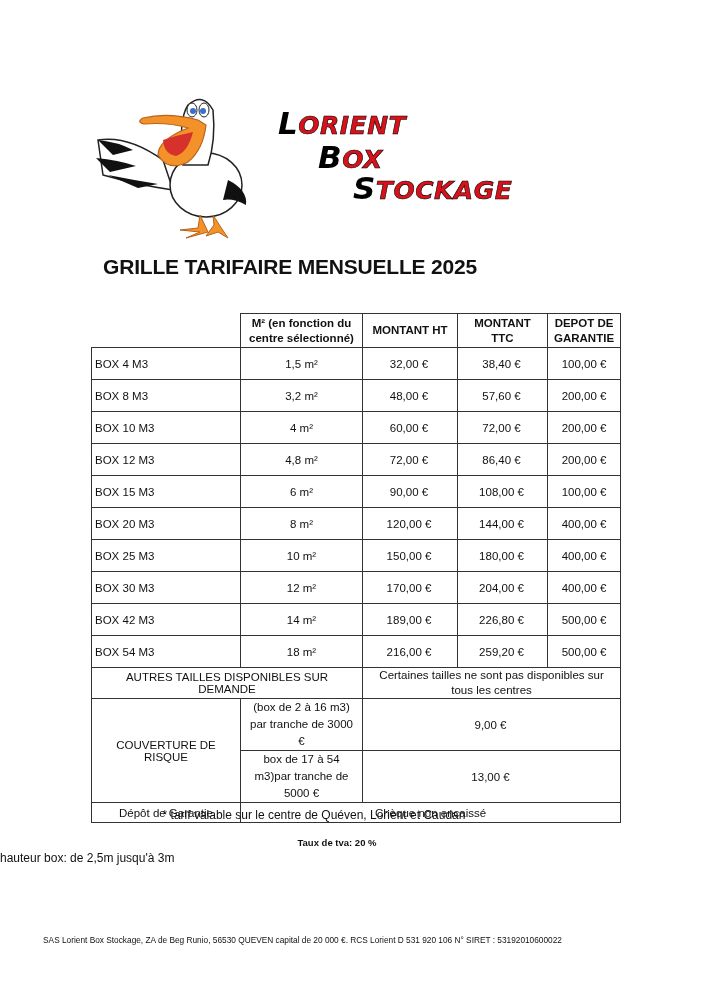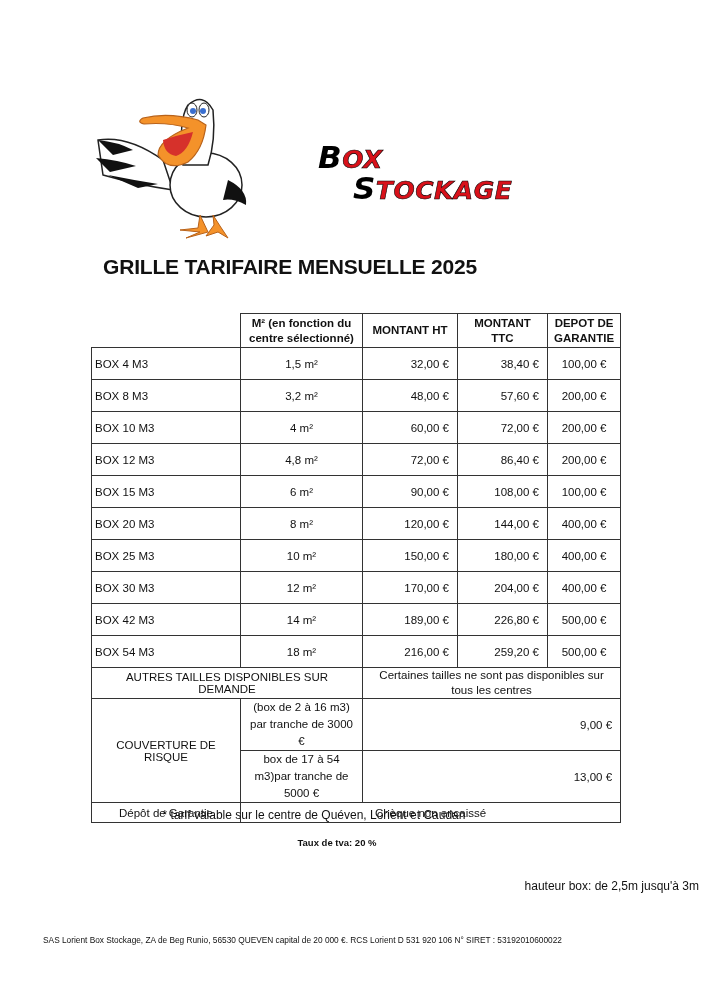--- a/index.html
+++ b/index.html
@@ -9,24 +9,24 @@
   .brand .cap { color:#000; font-size:31px; }
   .brand .rest { color:#d8111a; -webkit-text-stroke:0.6px #000; }
   .title { position:absolute; top:255px; left:0; width:580px; text-align:center; font-size:21px; font-weight:bold; letter-spacing:-0.2px; }
   table { position:absolute; left:91px; top:313px; border-collapse:collapse; font-size:11.5px; }
   td, th { border:1.5px solid #333; padding:0 6px; }
   th { font-weight:bold; text-align:center; height:33px; line-height:15px; font-size:11.5px; }
   th.empty { border:none; border-bottom:1.5px solid #333; }
   tr.data td { height:31px; }
   td.name { text-align:left; padding-left:3px; }
   td.c { text-align:center; }
-  td.r { text-align:right; padding-right:8px; }
+  td.r { text-align:center; padding-right:8px; }
   .note1 { position:absolute; top:808px; left:0; width:628px; text-align:center; font-size:12px; }
   .note2 { position:absolute; top:837px; left:0; width:674px; text-align:center; font-size:9.5px; font-weight:bold; }
-  .note3 { position:absolute; top:851px; left:0; width:699px; text-align:right; font-size:12px;margin-top:28px; }
+  .note3 { position:absolute; top:851px; left:0; width:699px; text-align:left; font-size:12px; }
   .footer { position:absolute; top:934px; left:0; width:605px; text-align:center; font-size:8.3px; line-height:12px; }
 </style>
 </head>
 <body>
 
 <div class="logo">
   <svg width="170" height="160" viewBox="0 0 170 160" style="position:absolute;left:0;top:0;">
 
     <path d="M10 60 Q40 55 75 80 L85 110 Q50 105 15 95 Z" fill="#fff" stroke="#222" stroke-width="1.5"></path>
     <path d="M10 60 Q30 62 45 70 L25 75 Z M8 78 Q30 80 48 86 L22 92 Z M20 95 Q45 100 70 104 L50 108 Z" fill="#111"></path>
@@ -40,20 +40,23 @@
     <ellipse cx="116" cy="30" rx="5" ry="7" fill="#fff" stroke="#222"></ellipse>
     <circle cx="105" cy="31" r="3" fill="#3a6fd0"></circle>
     <circle cx="115" cy="31" r="3" fill="#3a6fd0"></circle>
 
     <path d="M110 40 Q80 32 55 38 Q48 42 56 44 Q80 42 100 48 Q70 60 70 75 Q80 92 100 82 Q115 70 118 45 Z" fill="#f4922a" stroke="#b8621a" stroke-width="1.2"></path>
     <path d="M75 60 Q90 55 105 52 Q100 72 88 76 Q76 74 75 60 Z" fill="#d6312b"></path>
 
     <path d="M112 135 L110 148 L92 150 L112 152 L98 158 L120 152 Z" fill="#f4922a" stroke="#b8621a"></path>
     <path d="M125 135 L126 145 L118 156 L130 152 L140 158 L132 146 Z" fill="#f4922a" stroke="#b8621a"></path>
   </svg>
+  <div class="brand" style="left:190px;top:28px;">
+    <span class="cap">L</span><span class="rest">ORIENT</span>
+  </div>
   <div class="brand" style="left:230px;top:62px;">
     <span class="cap">B</span><span class="rest">OX</span>
   </div>
   <div class="brand" style="left:265px;top:93px;">
     <span class="cap">S</span><span class="rest">TOCKAGE</span>
   </div>
 </div>
 
 <div class="title">GRILLE TARIFAIRE MENSUELLE 2025</div>
 

